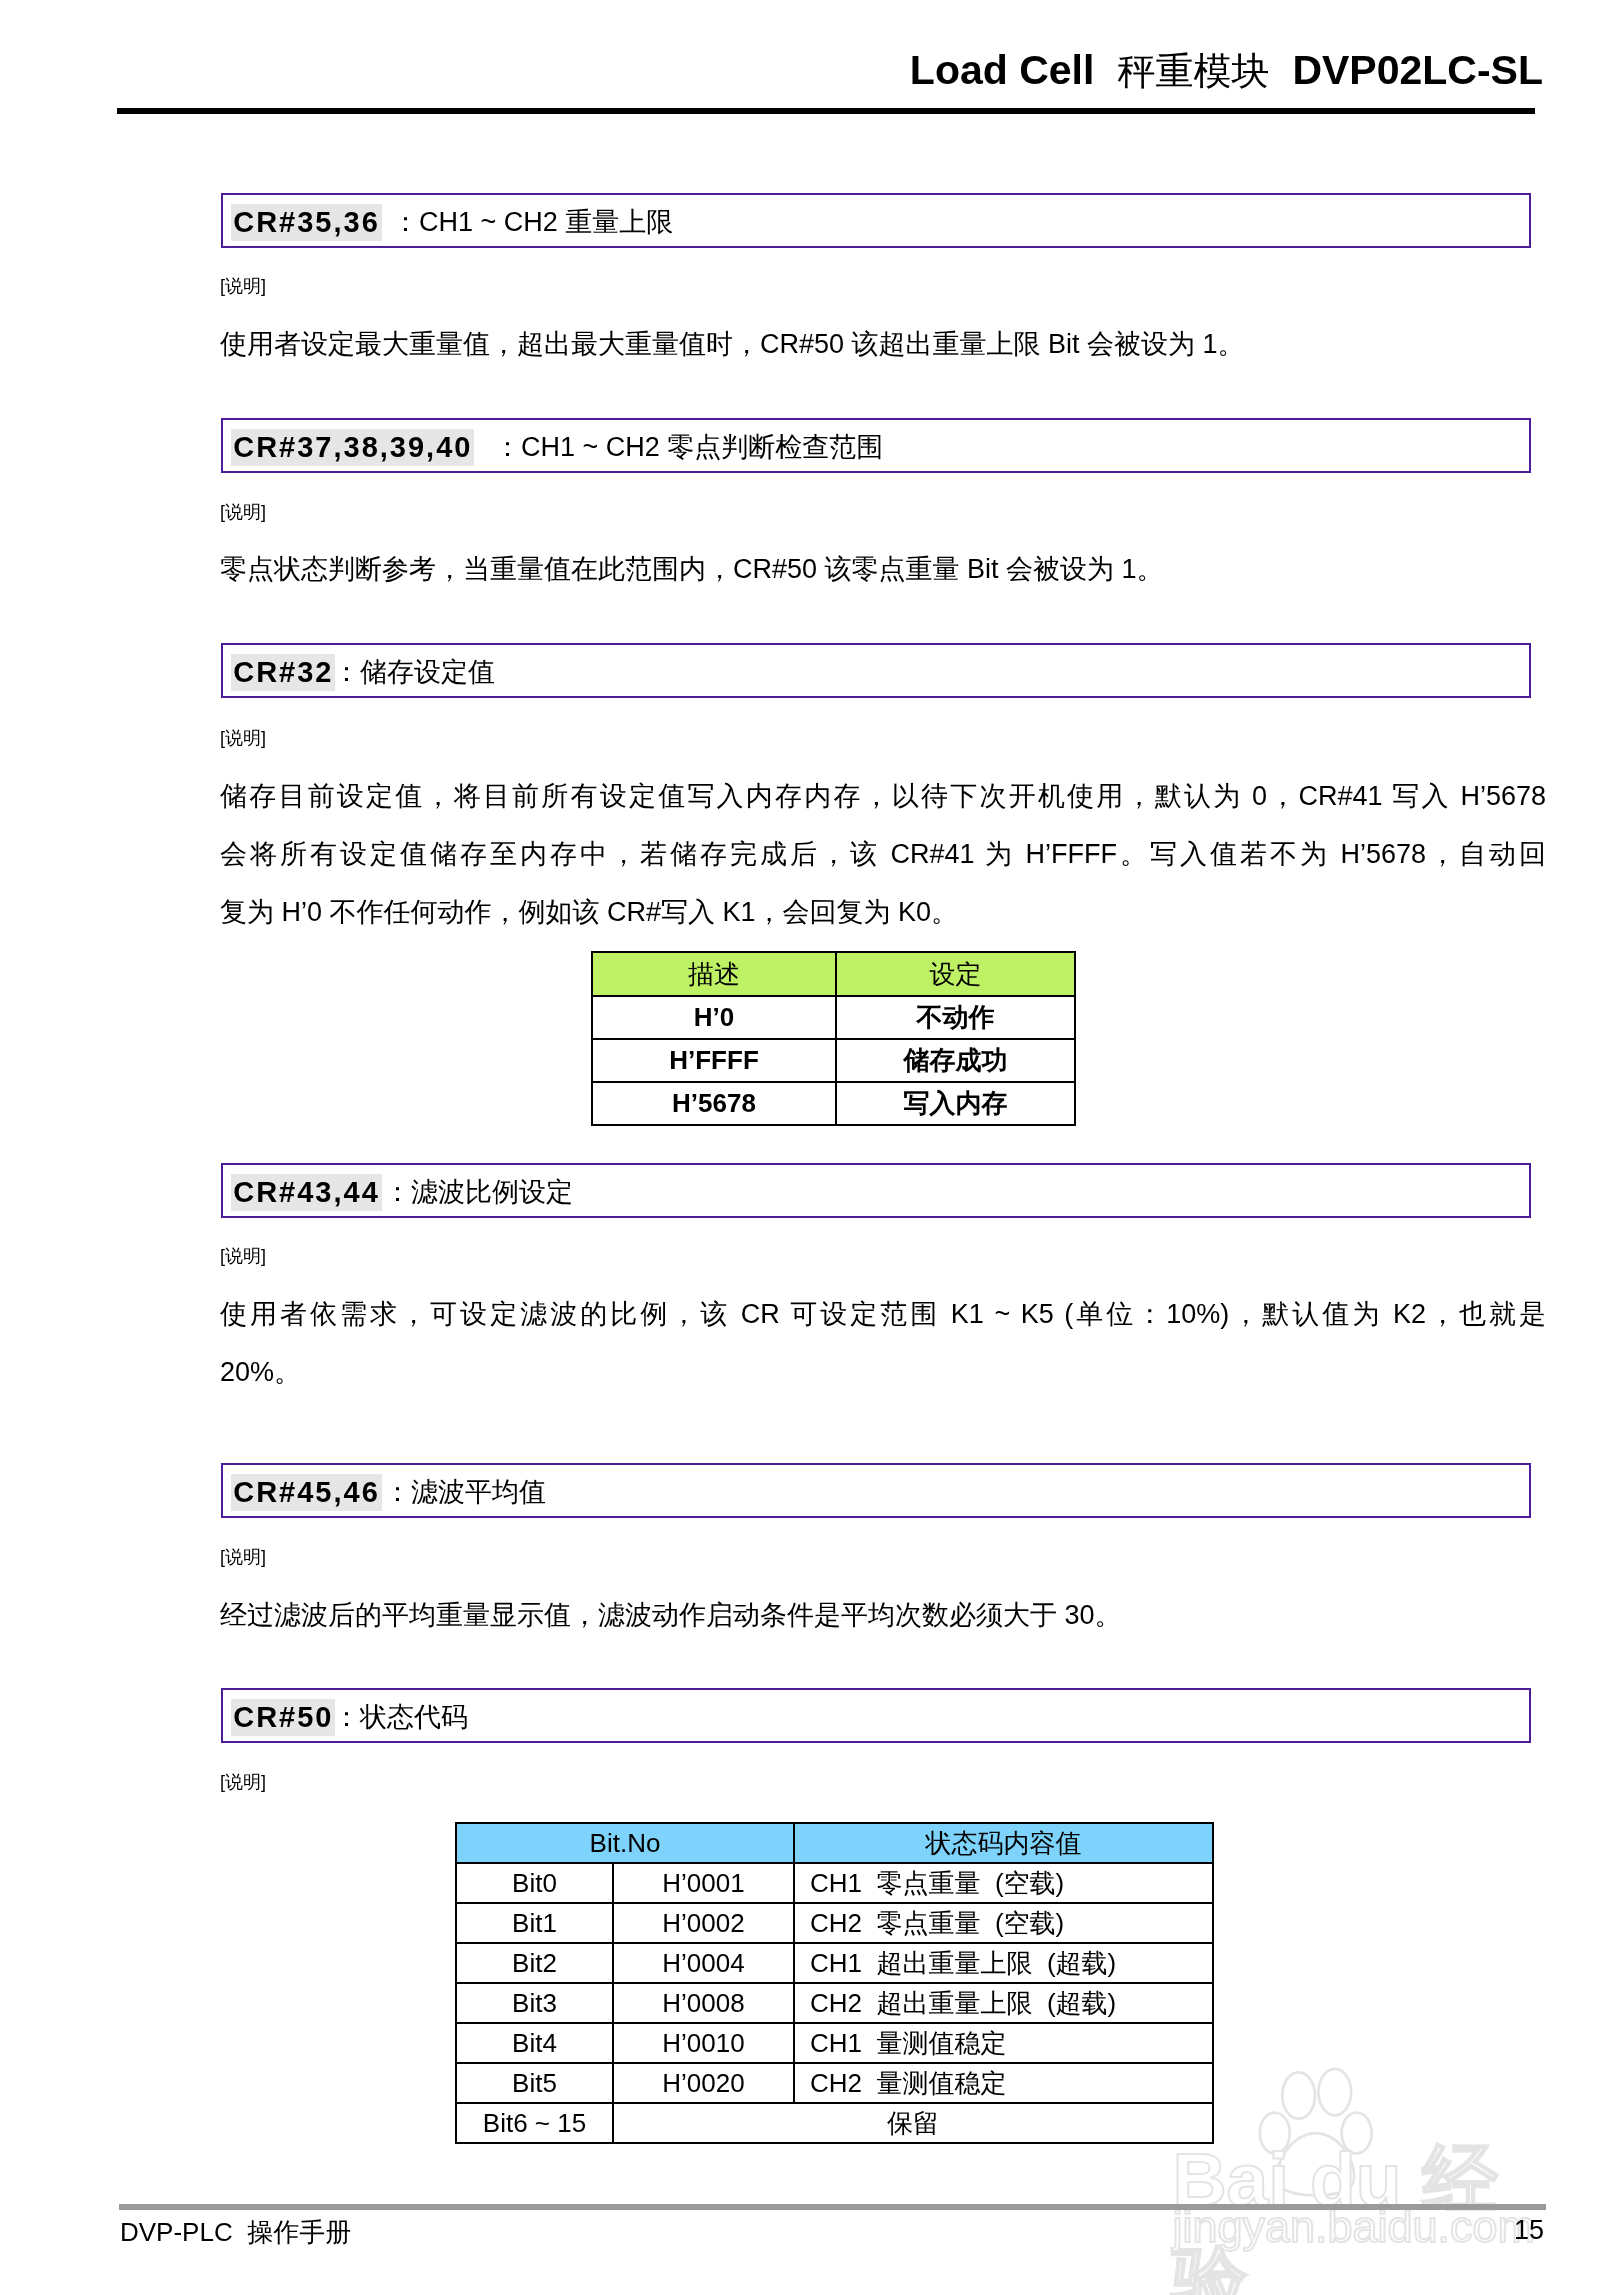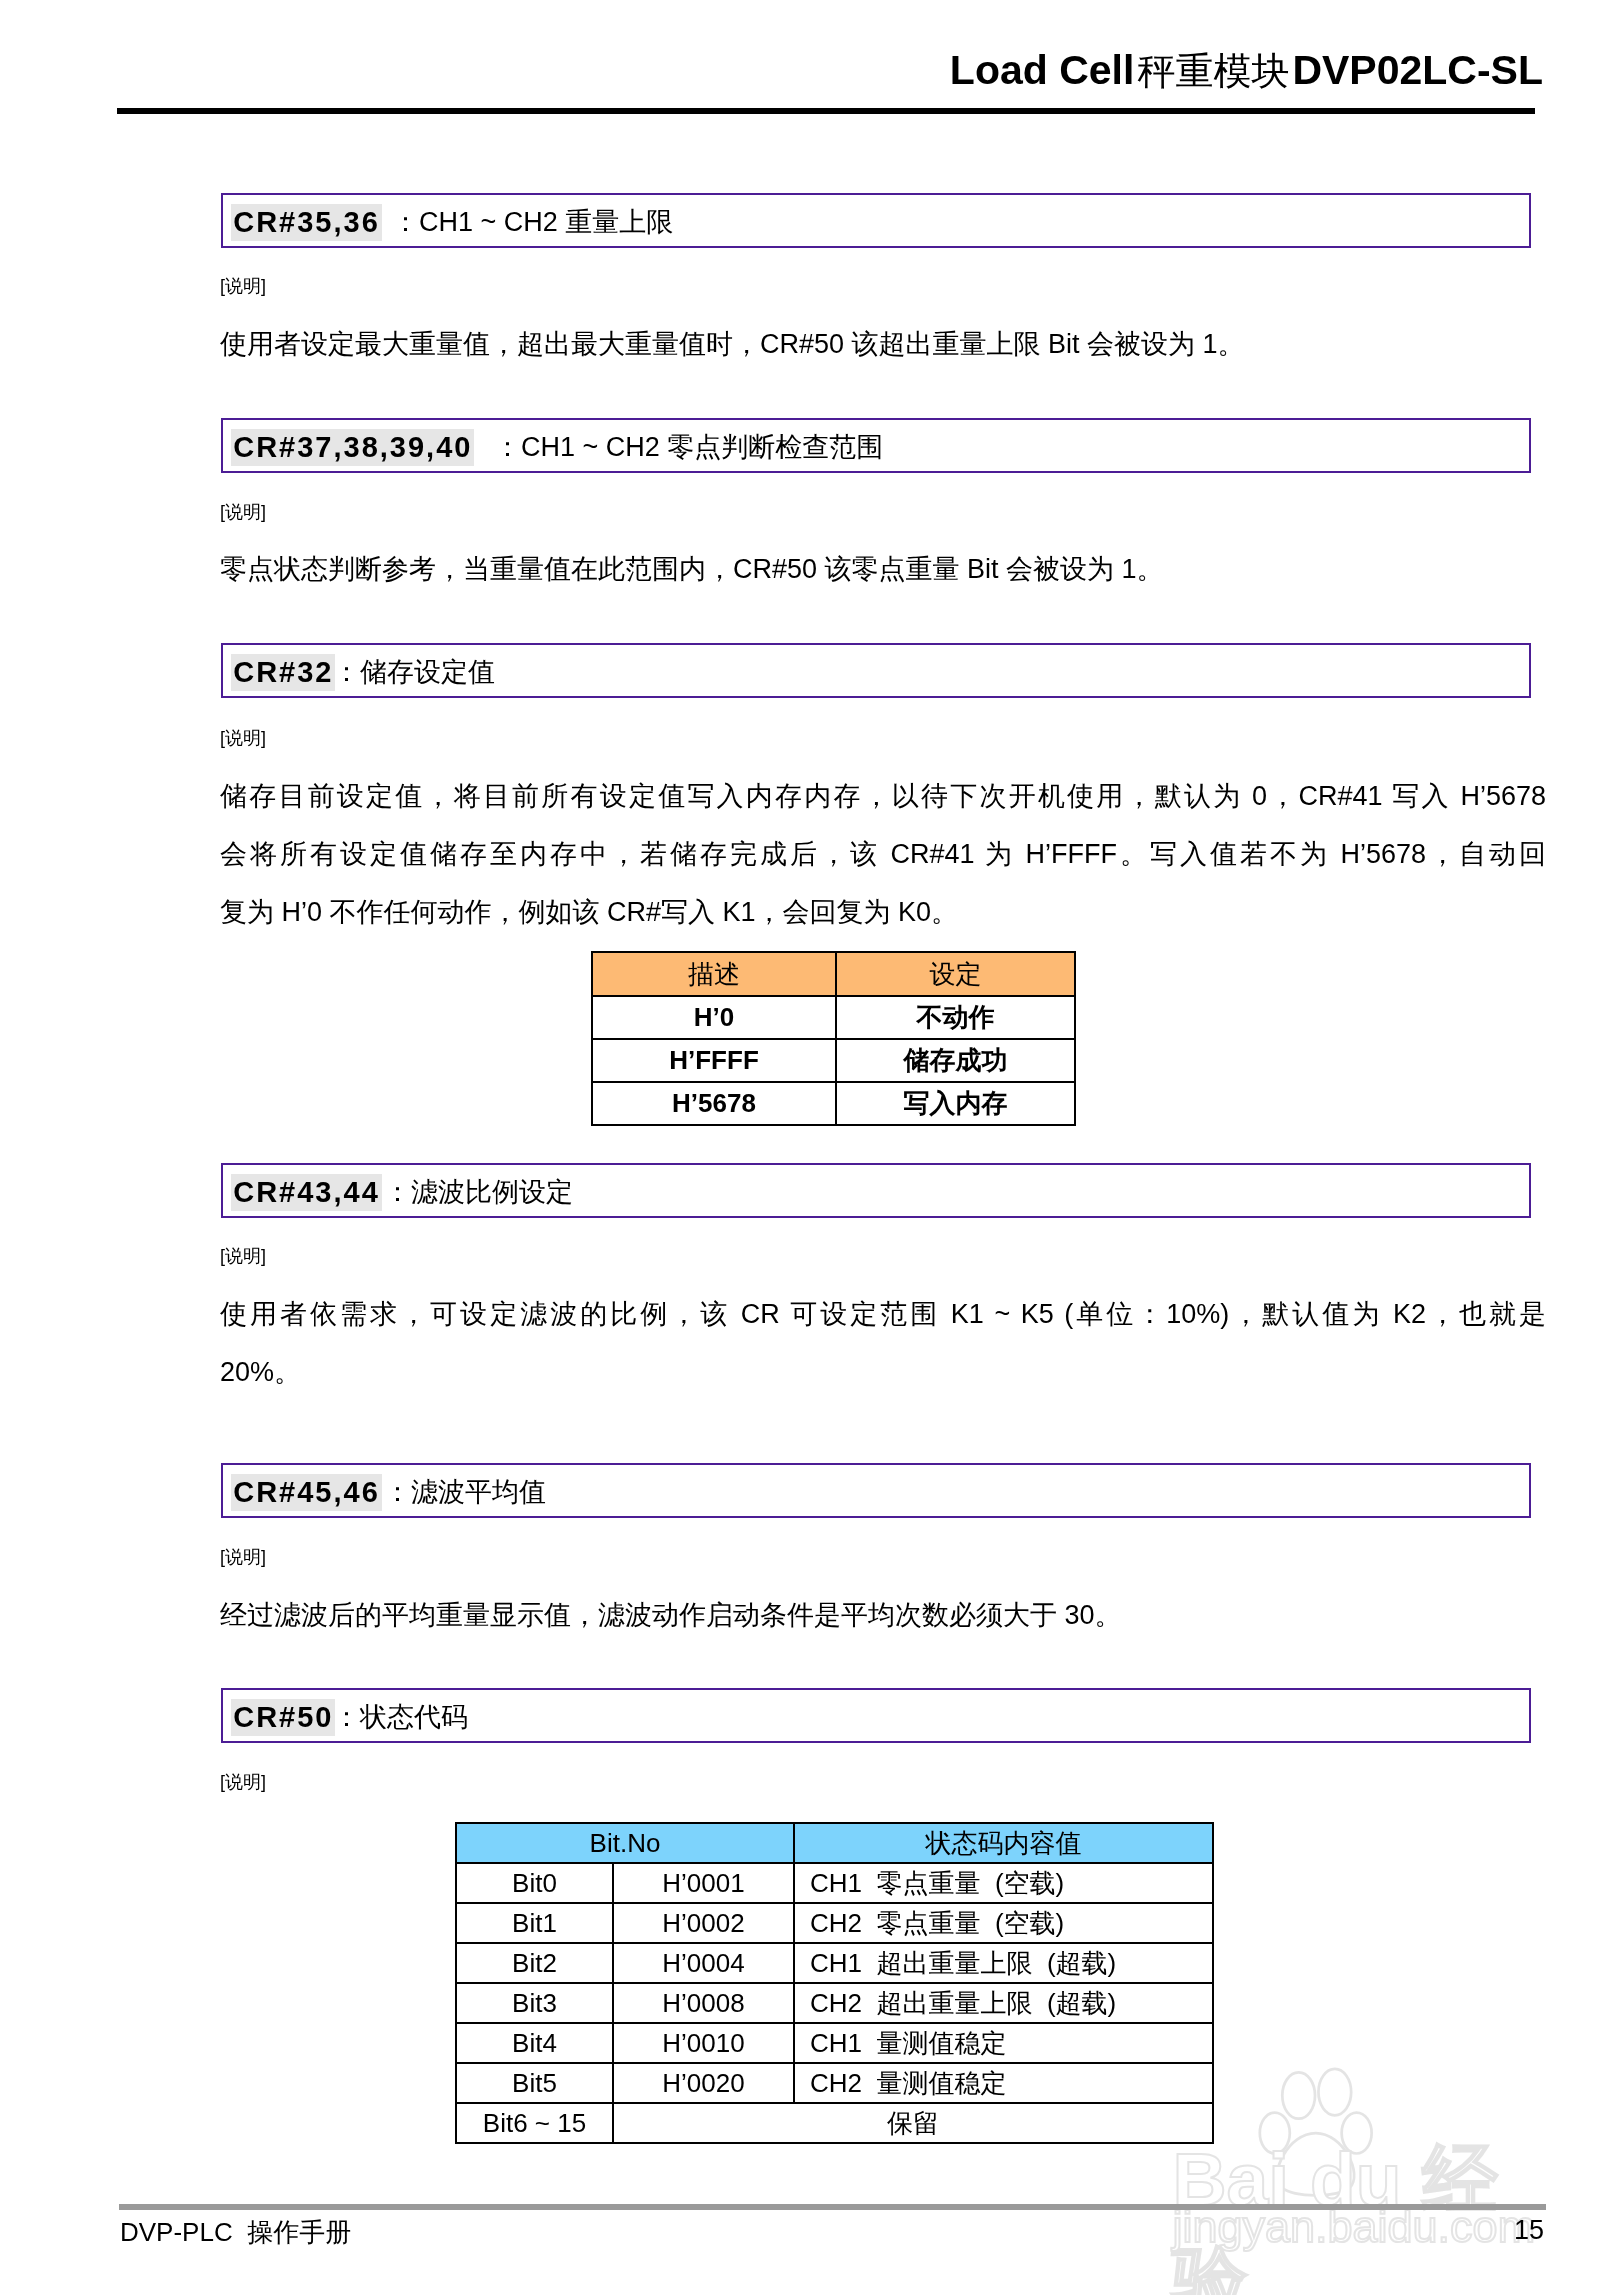--- a/index.html
+++ b/index.html
@@ -1,31 +1,31 @@
 <!DOCTYPE html>
 <html style="font-size:11px"><head>
 <meta charset="utf-8">
 <style>
   html,body{margin:0;padding:0;background:#fff;}
   body{width:1623px;height:2295px;position:relative;overflow:hidden;
        font-family:"Liberation Sans","DejaVu Sans",sans-serif;color:#000;}
   .abs{position:absolute;}
   .page-title{right:80px;top:46px;font-size:41px;font-weight:bold;letter-spacing:0;white-space:nowrap;}
-  .page-title .cn{font-weight:normal;font-family:Liberation Mono, monospace;font-size:38px;margin:0 3px;}
+  .page-title .cn{font-weight:normal;font-family:Liberation Mono, monospace;font-size:38px;margin:0 23px;}
   .top-rule{left:117px;top:108px;width:1418px;height:6.1px;background:#000;}
   .cr-box{left:221px;width:1310px;height:55px;border:2px solid #4c1d95;box-sizing:border-box;}
   .cr-tag{position:absolute;left:8.2px;top:8.9px;height:37px;line-height:37px;padding:0 2px;background:#e6e6e6;
           font-weight:bold;font-size:29px;letter-spacing:2px;}
   .cr-title{position:absolute;top:8.9px;height:37px;line-height:37px;font-size:27px;white-space:nowrap;}
   .note{left:220px;font-size:18px;line-height:33px;white-space:nowrap;}
   .para{left:220px;font-size:27px;line-height:33px;white-space:nowrap;}
   .para-j{left:220px;width:1326px;font-size:27px;line-height:33px;white-space:nowrap;text-align:justify;text-align-last:justify;}
   table{border-collapse:collapse;position:absolute;}
   td,th{border:2px solid #000;text-align:center;font-weight:normal;font-size:26px;padding:0;}
-  #t1 th{background:#fdba74;height:42px;}
+  #t1 th{background:#bef264;height:42px;}
   #t1 td{height:41px;font-weight:bold;}
   #t2 th{background:#7dd3fc;height:38px;}
   #t2 td{height:38px;}
   #t2 td.desc{text-align:left;padding-left:15px;border-radius:8px;}
   .footer-rule{left:119px;top:2204px;width:1427px;height:6.1px;background:#9a9a9a;}
   .footer-left{left:120px;top:2215px;font-size:26px;white-space:nowrap;}
   .footer-page{right:79px;top:2215px;font-size:27px;}
   .watermark{left:1152px;top:2058px;width:382px;height:191px;opacity:0.55;}
   .wm-text{position:absolute;font-weight:bold;color:#fff;-webkit-text-stroke:2px #cfcfcf;}
 </style>

